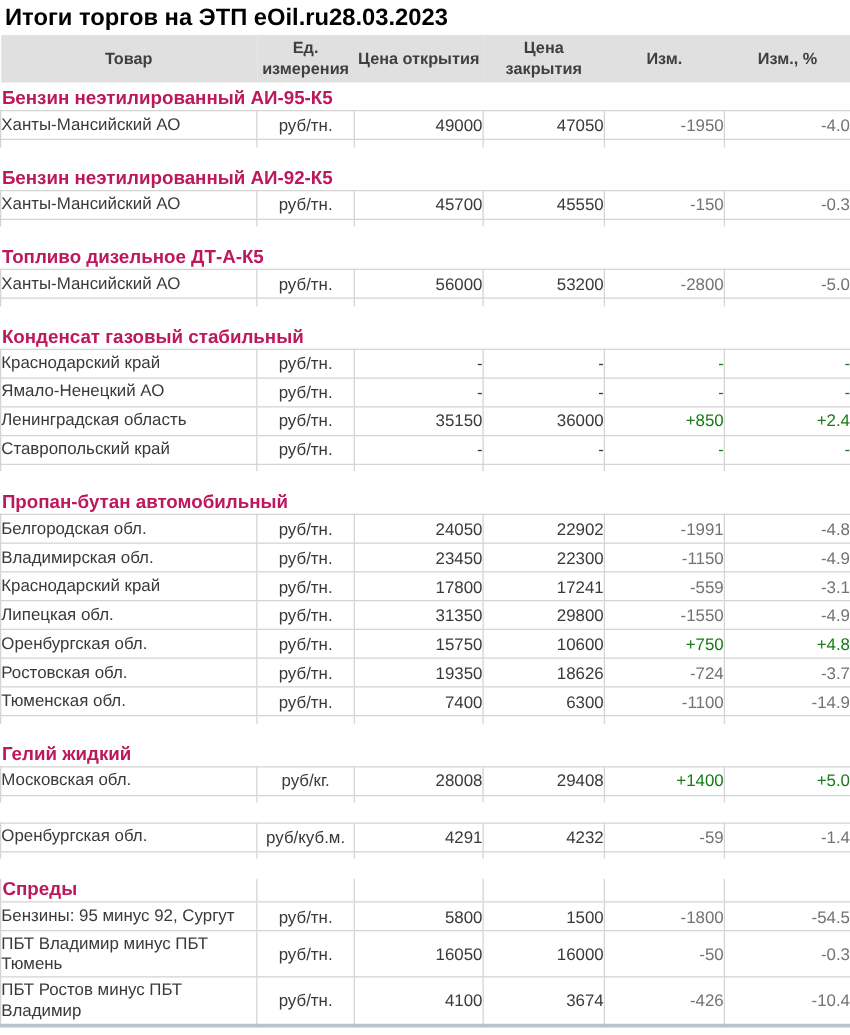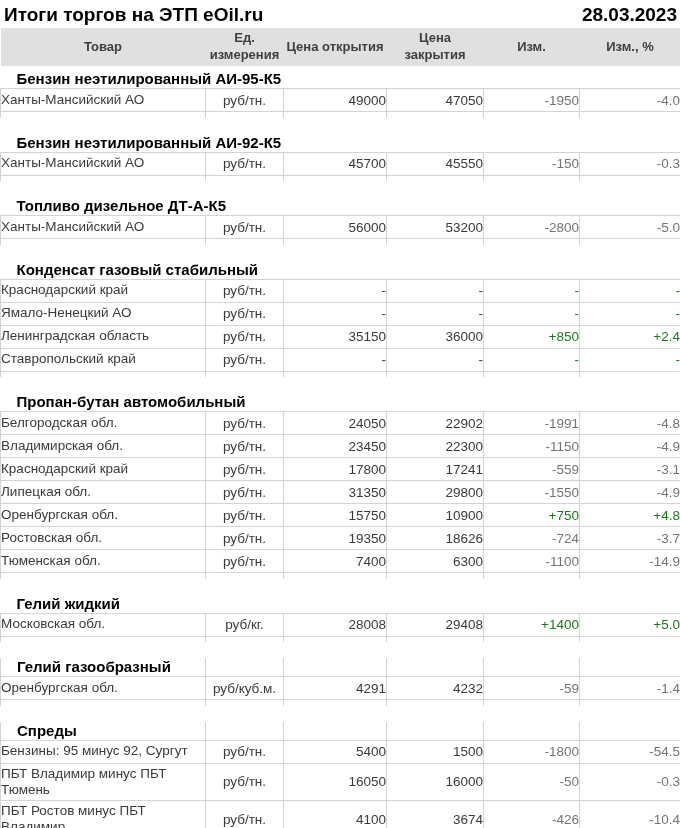--- a/index.html
+++ b/index.html
@@ -1,20 +1,20 @@
 <!DOCTYPE html>
 <html><head>
 <meta charset="utf-8">
 <style>
   html, body { margin:0; padding:0; background:#ffffff; }
   body { font-family:"Liberation Sans", sans-serif; }
   .page { width:680px; height:828px; box-sizing:border-box; overflow:hidden; background:#fff; }
 
   .titlebar {
-    display:flex; justify-content:space-between; align-items:baseline;
+    display:flex; align-items:baseline;
     font-weight:700; font-size:19px; color:#000;
     padding:4px 3px 1px 4px; height:23px;
   }
 
   table.report {
     width:680px; border-collapse:collapse; table-layout:fixed;
     font-size:13.5px; color:#3a3a3a;
     border-bottom:3px solid #b9c3cd;
   }
   thead th {
@@ -31,22 +31,22 @@
   td.c-name { padding-left:3px; white-space:pre-line; line-height:1.2; }
   td.c-unit { text-align:center;margin-top:38px; }
   td.c-open, td.c-close { text-align:right; padding-right:6px; }
   td.c-chg { text-align:right; padding-right:7px; }
   td.c-pct { text-align:right; padding-right:3px;margin-top:17px; }
   .neg { color:#737373; }
   .pos { color:#177c17; }
 
   tr.sect { height:18px; }
   tr.sect td {
-    font-weight:700; color:#000000; font-size:15px;
-    padding:0 0 1px 16px; vertical-align:bottom; white-space:nowrap; overflow:visible;
+    font-weight:700; color:#be185d; font-size:15px;
+    padding:0 0 1px 1px; vertical-align:bottom; white-space:nowrap; overflow:visible;
   }
   tr.sect.bordered td { border-left:1px solid #d4d4d4; border-right:1px solid #d4d4d4; }
 
   tr.spb { height:6px; }
   tr.spb td { border-left:1px solid #d4d4d4; border-right:1px solid #d4d4d4; padding:0; }
   tr.spc { height:16px; }
   tr.spc td { border:none; padding:0; }
   tr.spc.first { height:4px; }
 </style>
 </head>
@@ -225,21 +225,21 @@
           <td class="c-unit">руб/тн.</td>
           <td class="c-open ">31350</td>
           <td class="c-close ">29800</td>
           <td class="c-chg neg">-1550</td>
           <td class="c-pct neg">-4.9</td>
         </tr>
         <tr class="data">
           <td class="c-name">Оренбургская обл.</td>
           <td class="c-unit">руб/тн.</td>
           <td class="c-open ">15750</td>
-          <td class="c-close ">10900</td>
+          <td class="c-close ">10600</td>
           <td class="c-chg pos">+750</td>
           <td class="c-pct pos">+4.8</td>
         </tr>
         <tr class="data">
           <td class="c-name">Ростовская обл.</td>
           <td class="c-unit">руб/тн.</td>
           <td class="c-open ">19350</td>
           <td class="c-close ">18626</td>
           <td class="c-chg neg">-724</td>
           <td class="c-pct neg">-3.7</td>
@@ -278,28 +278,20 @@
           <td></td>
           <td></td>
           <td></td>
           <td></td>
           <td></td>
           <td></td>
         </tr>
         <tr class="spc">
           <td colspan="6"></td>
         </tr>
-        <tr class="sect bordered">
-          <td>Гелий газообразный</td>
-          <td></td>
-          <td></td>
-          <td></td>
-          <td></td>
-          <td></td>
-        </tr>
         <tr class="data">
           <td class="c-name">Оренбургская обл.</td>
           <td class="c-unit">руб/куб.м.</td>
           <td class="c-open ">4291</td>
           <td class="c-close ">4232</td>
           <td class="c-chg neg">-59</td>
           <td class="c-pct neg">-1.4</td>
         </tr>
         <tr class="spb">
           <td></td>
@@ -316,21 +308,21 @@
           <td>Спреды</td>
           <td></td>
           <td></td>
           <td></td>
           <td></td>
           <td></td>
         </tr>
         <tr class="data">
           <td class="c-name">Бензины: 95 минус 92, Сургут</td>
           <td class="c-unit">руб/тн.</td>
-          <td class="c-open ">5400</td>
+          <td class="c-open ">5800</td>
           <td class="c-close ">1500</td>
           <td class="c-chg neg">-1800</td>
           <td class="c-pct neg">-54.5</td>
         </tr>
         <tr class="data">
           <td class="c-name">ПБТ Владимир минус ПБТ
 Тюмень</td>
           <td class="c-unit">руб/тн.</td>
           <td class="c-open ">16050</td>
           <td class="c-close ">16000</td>

